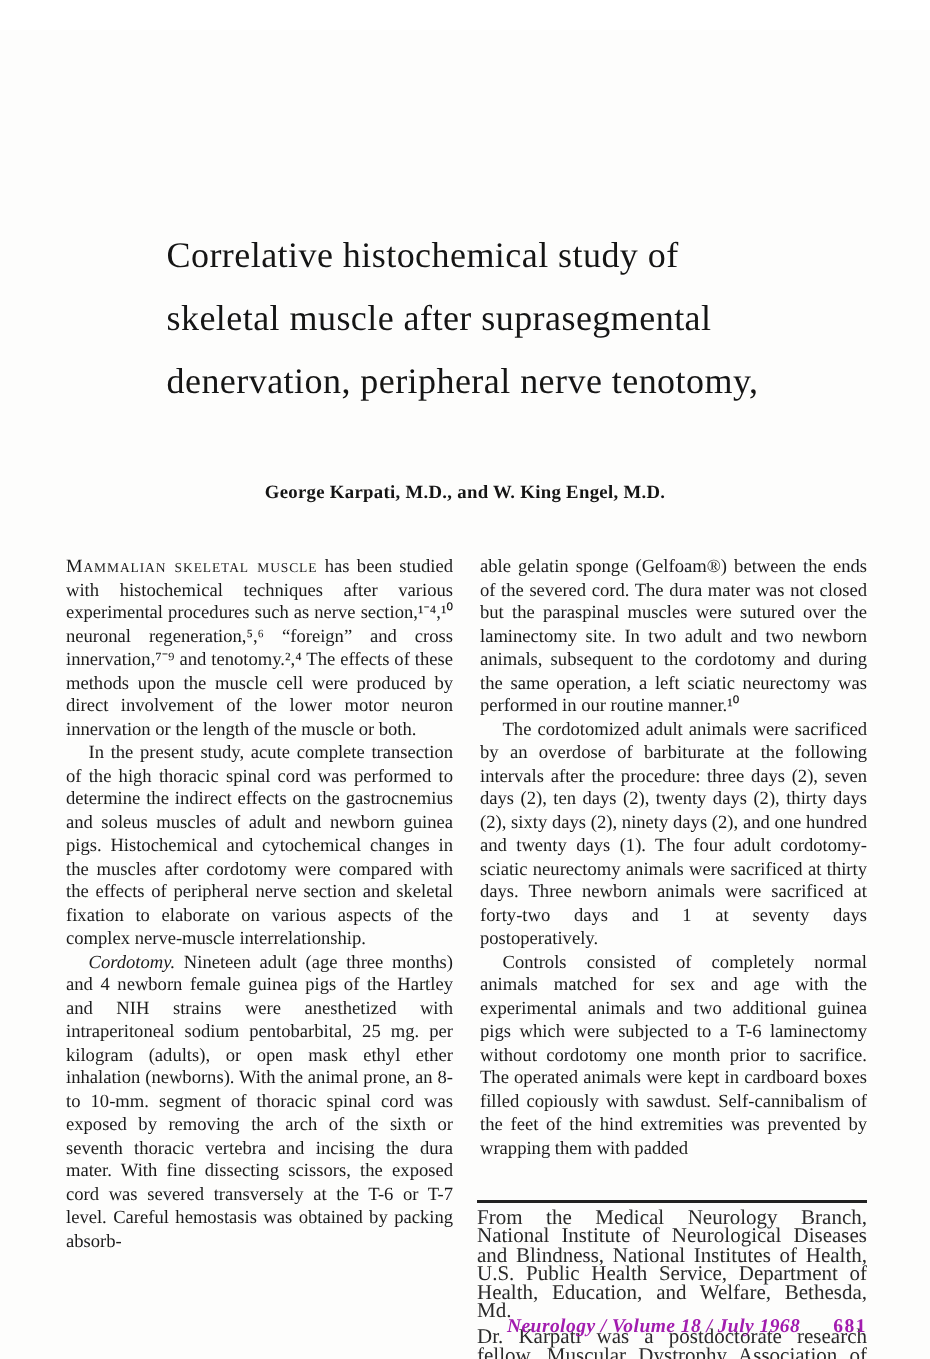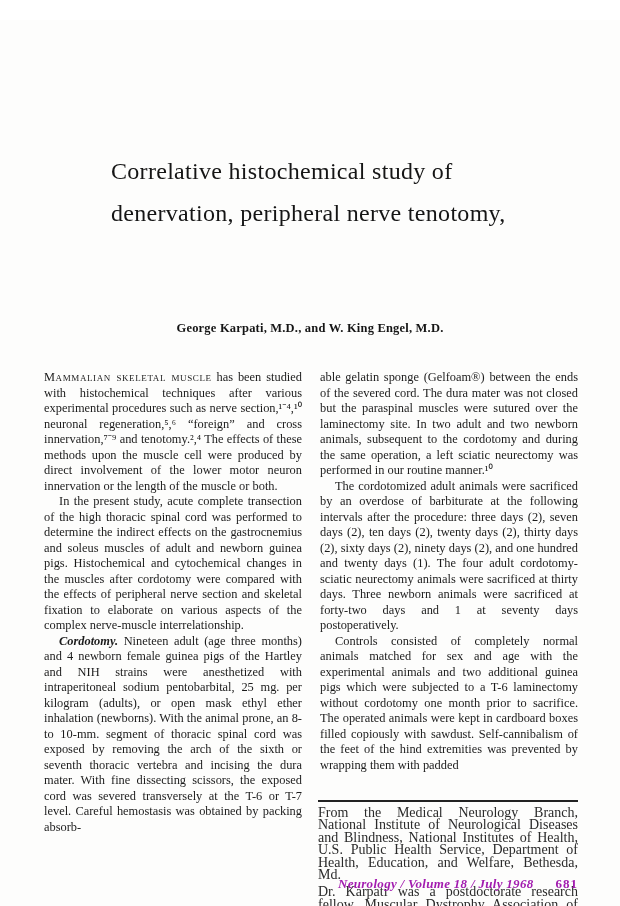--- a/index.html
+++ b/index.html
@@ -33,21 +33,21 @@
     font-size:12.4px; line-height:15.5px;
     text-align:justify; color:#1b1b1b;
   }
   .indent { text-indent:15px; }
   .lead-caps { font-variant:small-caps; letter-spacing:0.6px; }
   .methods-heading {
     margin:10px 0 5px 0;
     font-size:11px; font-weight:bold; letter-spacing:0.8px;
     color:#151515;
   }
-  .lead-run-in { font-weight:bold; font-style:italic; }
+  .lead-run-in { font-weight:normal; font-style:italic; }
   .footnote-block {
     position:absolute; left:318px; top:780px; width:260px;
   }
   .footnote-rule {
     border:none; border-top:2px solid #222;
     margin:0 0 5px 0; width:260px;
   }
   .footnote-para {
     font-size:14px; line-height:12.4px;
     text-align:justify; font-weight:normal; color:#2a2a2a;
@@ -60,20 +60,21 @@
   .journal-line { font-weight:bold; font-style:italic; letter-spacing:0.3px; }
   .page-number { font-weight:bold; margin-left:22px; letter-spacing:1px; }
 </style>
 </head>
 <body>
 
 <div class="page">
 
   <h1 class="title">
     <div>Correlative histochemical study of</div>
+    <div>skeletal muscle after suprasegmental</div>
     <div>denervation, peripheral nerve tenotomy,</div>
   </h1>
 
   <div class="authors">George Karpati, M.D., and W. King Engel, M.D.</div>
 
   <div class="columns">
 
     <div class="col col-left">
       <p class="body-para"><span class="lead-caps">Mammalian skeletal muscle</span><span> has been studied with histochemical techniques after various experimental procedures such as nerve section,¹⁻⁴,¹⁰ neuronal regeneration,⁵,⁶ “foreign” and cross innervation,⁷⁻⁹ and tenotomy.²,⁴ The effects of these methods upon the muscle cell were produced by direct involvement of the lower motor neuron innervation or the length of the muscle or both.</span></p>
       <p class="body-para indent">In the present study, acute complete transection of the high thoracic spinal cord was performed to determine the indirect effects on the gastrocnemius and soleus muscles of adult and newborn guinea pigs. Histochemical and cytochemical changes in the muscles after cordotomy were compared with the effects of peripheral nerve section and skeletal fixation to elaborate on various aspects of the complex nerve-muscle interrelationship.</p>

